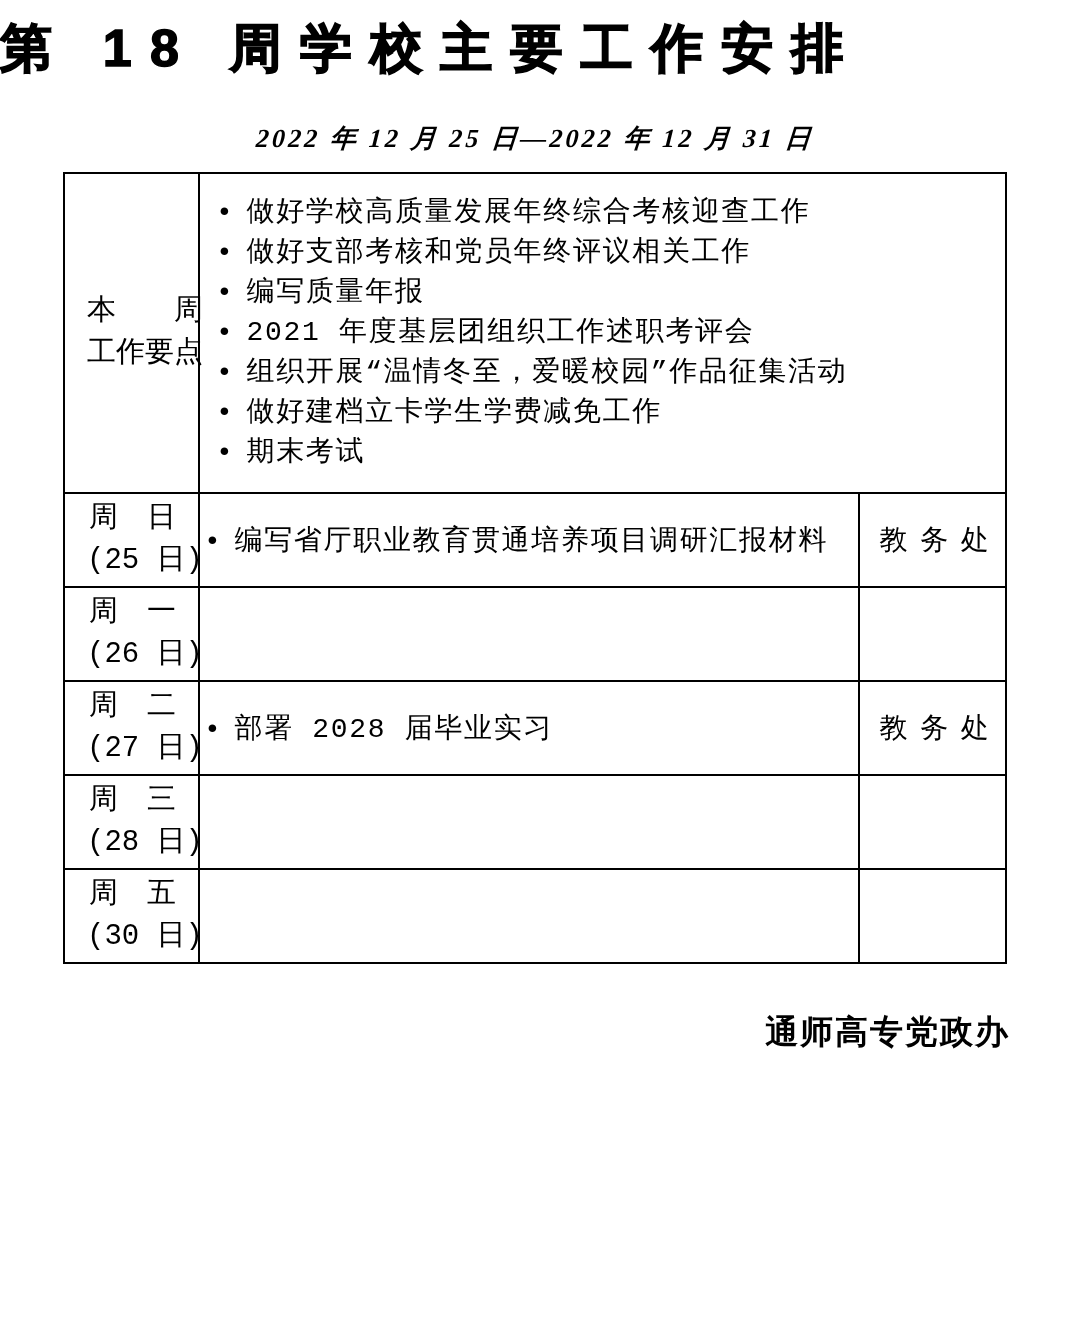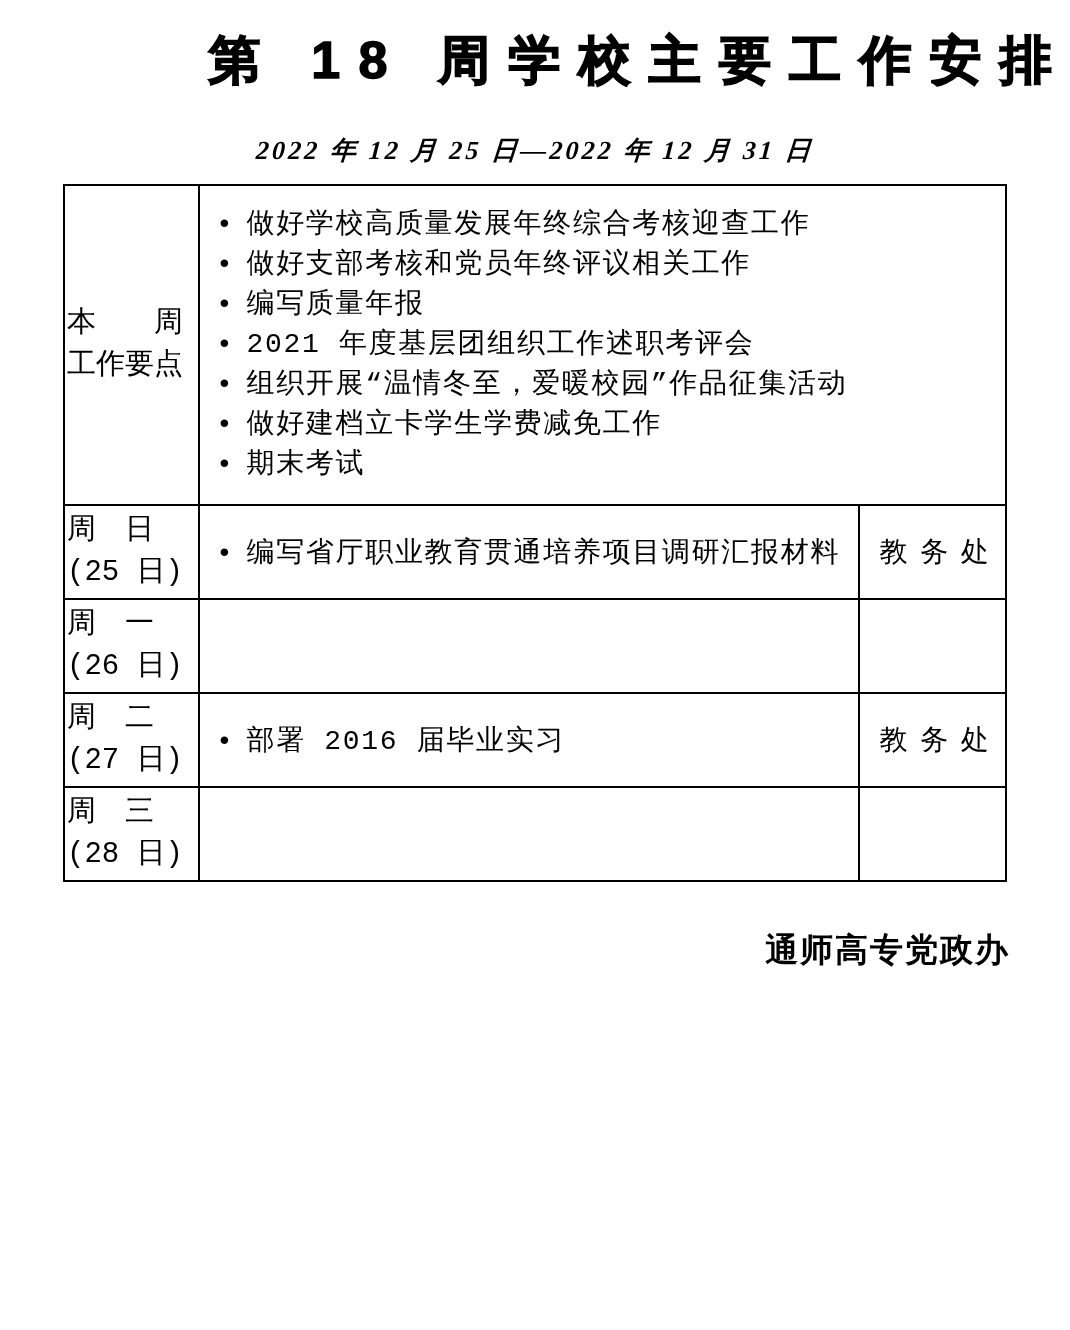--- a/index.html
+++ b/index.html
@@ -5,22 +5,22 @@
   * { margin: 0; padding: 0; box-sizing: border-box; }
   html, body { background: #ffffff; }
   body {
     width: 1070px; height: 1330px;
     color: #000000;
     font-family: "Liberation Serif", "DejaVu Serif", serif;
   }
   .page { width: 1070px; height: 1330px; overflow: hidden; }
 
   .doc-title {
-    text-align: right;
-    margin-top: 28px;
+    text-align: left;
+    margin-top: 16px;
     font-family: "Liberation Sans", "DejaVu Sans", sans-serif;
     font-weight: 900;
     font-size: 52px;
     line-height: 1.25;
     letter-spacing: 0.35em;
     -webkit-text-stroke: 1.5px #000;
     white-space: nowrap;
   }
 
   .date-range {
@@ -41,38 +41,38 @@
   }
   td { border: 2px solid #000; vertical-align: middle; font-family: Liberation Mono, monospace; }
 
   tr.rh-focus { height: 320px; }
   tr.rh-tall  { height: 92px; border-radius: 28px; }
   tr.rh-mid   { height: 86px; margin-top: 36px; }
   tr.rh-short { height: 84px; }
   tr.rh-last  { height: 80px; }
 
   td.label-cell {
-    text-align: left;
+    text-align: right;
     font-size: 29px;
     line-height: 42px;
-    padding: 4px 2px;
+    padding: 4px 22px;
     white-space: nowrap;
   }
   td.focus-cell { padding: 12px 8px 12px 16px; }
   .focus-list { list-style: none; }
   .focus-list li {
     font-size: 28px;
     line-height: 40px;
     letter-spacing: 0.06em;
     white-space: nowrap;
   }
   .blt { display: inline-block; margin-right: 12px; }
 
   td.task-cell {
-    padding-left: 16px;
+    padding-left: 4px;
     font-size: 28px;
     letter-spacing: 0.06em;
     white-space: nowrap;
   }
   td.dept-cell {
     text-align: center;
     font-size: 28px;
     letter-spacing: 0.45em;
     white-space: nowrap;
     padding-left: 16px;
@@ -138,33 +138,41 @@
       </td>
       <td class="task-cell"><span class="blt"></span><span></span></td>
       <td class="dept-cell"></td>
     </tr>
 
     <tr class="rh-tall">
       <td class="label-cell">
         <div>周　二</div>
         <div>(27 日)</div>
       </td>
-      <td class="task-cell"><span class="blt">•</span><span>部署 2016 届毕业实习</span></td>
+      <td class="task-cell"><span class="blt">•</span><span>部署 2028 届毕业实习</span></td>
       <td class="dept-cell">教务处</td>
     </tr>
 
     <tr class="rh-mid">
       <td class="label-cell">
         <div>周　三</div>
         <div>(28 日)</div>
       </td>
       <td class="task-cell"><span class="blt"></span><span></span></td>
       <td class="dept-cell"></td>
     </tr>
 
 
+    <tr class="rh-short">
+      <td class="label-cell">
+        <div>周　五</div>
+        <div>(30 日)</div>
+      </td>
+      <td class="task-cell"><span class="blt"></span><span></span></td>
+      <td class="dept-cell"></td>
+    </tr>
 
   </tbody>
     </table>
 
   <div class="signature">通师高专党政办</div>
 
 </div>
 
 </body></html>

